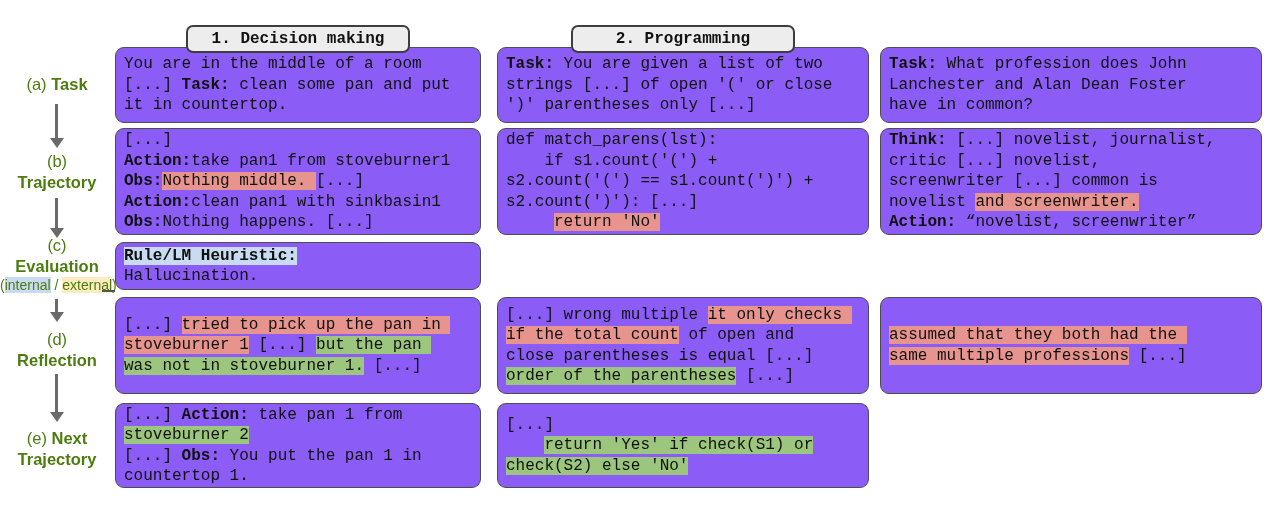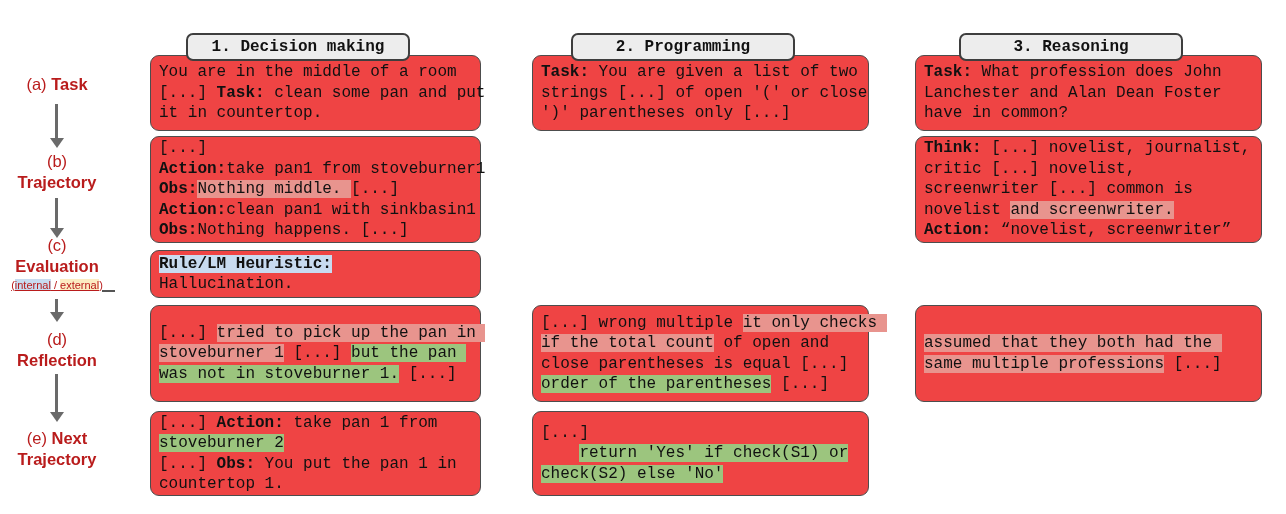--- a/index.html
+++ b/index.html
@@ -4,42 +4,42 @@
 <style>
   * { margin:0; padding:0; box-sizing:border-box; }
   html,body { background:#ffffff; }
   .fig { position:relative; width:1286px; height:514px; background:#fff; overflow:hidden;
          font-family:"Liberation Mono","DejaVu Sans Mono",monospace; color:#111; }
 
   
   .rail { position:absolute; left:0; top:0; width:114px; height:514px;
           font-family:"Liberation Sans","DejaVu Sans",sans-serif; }
   .rail-label { position:absolute; width:114px; text-align:center; font-size:16.5px;
-                line-height:21px; color:#b91c1c; }
+                line-height:21px; color:#4d7c0f; }
   .rail-label b { font-weight:700; }
-  .rail-sub { font-size:11px; line-height:16px; white-space:nowrap;text-decoration:underline; }
+  .rail-sub { font-size:14px; line-height:16px; white-space:nowrap; }
   .v-arrow { position:absolute; left:55px; width:3px; background:#6a6a6a; }
   .v-arrow::after { content:""; position:absolute; left:50%; transform:translateX(-50%);
                     bottom:-10px; width:0; height:0;
                     border:7px solid transparent; border-bottom:0; border-top:10px solid #6a6a6a; }
   .connector { position:absolute; height:2px; background:#555; }
 
   
-  .col { position:absolute; top:8px; height:480px; }
+  .col { position:absolute; top:0; height:480px; }
   .c1 { left:115px; width:366px; }
   .c2 { left:497px; width:372px;padding-left:16px; }
   .c3 { left:880px; width:382px; }
 
   .tab { position:absolute; top:25px; left:50%; transform:translateX(-50%);
          width:224px; height:28px; background:#ededed; border:2px solid #3e3e3e;
          border-radius:7px; z-index:2; display:flex; align-items:center; justify-content:center;
          font-weight:700; font-size:16px; white-space:nowrap; }
 
-  .cell { position:absolute; left:0; right:0; background:#ef4444; border:1.6px solid #4d4d4d;
-          border-radius:9px; display:flex; align-items:center; padding:3px 8px; z-index:1;margin-left:35px; }
+  .cell { position:absolute; left:0; right:0; background:#8b5cf6; border:1.6px solid #4d4d4d;
+          border-radius:9px; display:flex; align-items:center; padding:3px 8px; z-index:1; }
   .r-task { top:47px;  height:76px; }
   .r-traj { top:128px; height:107px; }
   .r-eval { top:242px; height:48px; }
   .r-refl { top:297px; height:97px; }
   .r-next { top:403px; height:85px; }
 
   .txt { white-space:pre; font-size:16px; line-height:20.5px; width:100%; }
   .txt .b, .b { font-weight:700; }
   .hl-red    { background:var(--hl-red,#e8948e); }
   .hl-green  { background:var(--hl-green,#9cc57e); }
@@ -118,37 +118,41 @@
 
   <div class="col c2">
     <div class="tab">
       <span>2. Programming</span>
     </div>
     <div class="cell r-task">
         <div class="txt"><span class="b">Task:</span><span> You are given a list of two
 strings [...] of open '(' or close
 ')' parentheses only [...]</span></div>
       </div>
+    <div class="cell r-traj">
+        <div class="txt"><span>def match_parens(lst):
+    if s1.count('(') +
+s2.count('(') == s1.count(')') +
+s2.count(')'): [...]
+     </span><span class="hl-red">return 'No'</span></div>
+      </div>
     <div class="cell r-refl">
         <div class="txt"><span>[...] wrong multiple </span><span class="hl-red">it only checks 
 if the total count</span><span> of open and
 close parentheses is equal [...]
 </span><span class="hl-green">order of the parentheses</span><span> [...]</span></div>
       </div>
     <div class="cell r-next">
         <div class="txt"><span>[...]
     </span><span class="hl-green">return 'Yes' if check(S1) or
 check(S2) else 'No'</span></div>
       </div>
   </div>
 
   <div class="col c3">
-    <div class="tab">
-      <span>3. Reasoning</span>
-    </div>
     <div class="cell r-task">
         <div class="txt"><span class="b">Task:</span><span> What profession does John
 Lanchester and Alan Dean Foster
 have in common?</span></div>
       </div>
     <div class="cell r-traj">
         <div class="txt"><span class="b">Think:</span><span> [...] novelist, journalist,
 critic [...] novelist,
 screenwriter [...] common is
 novelist </span><span class="hl-red">and screenwriter.</span><span>

